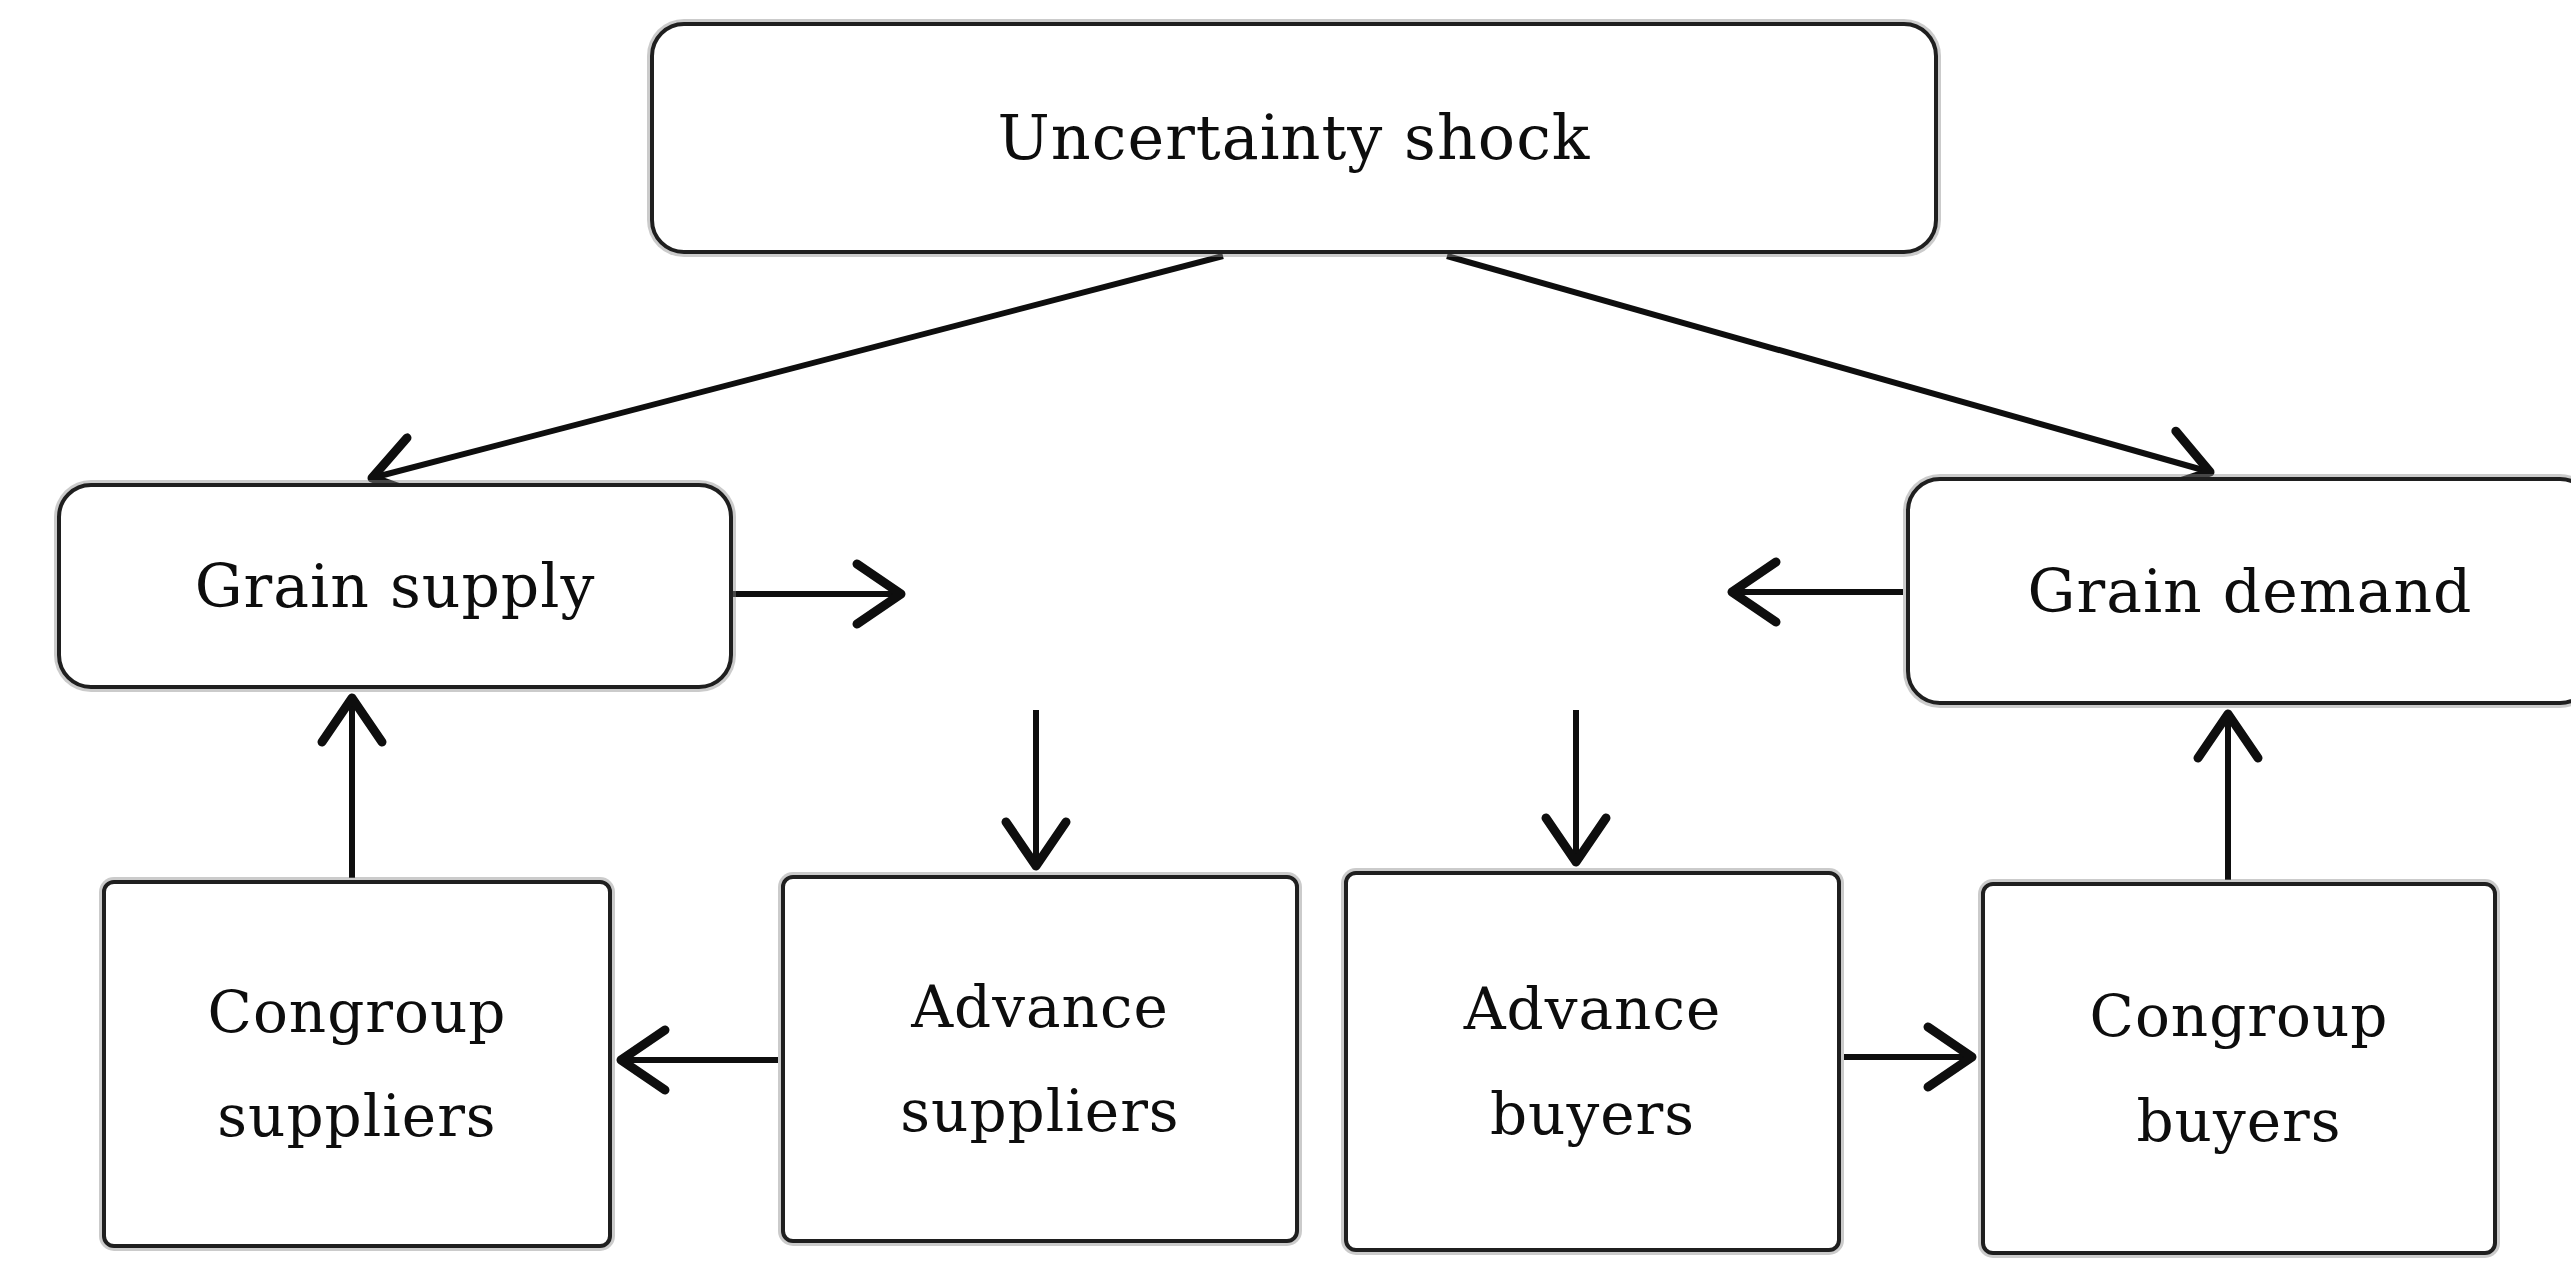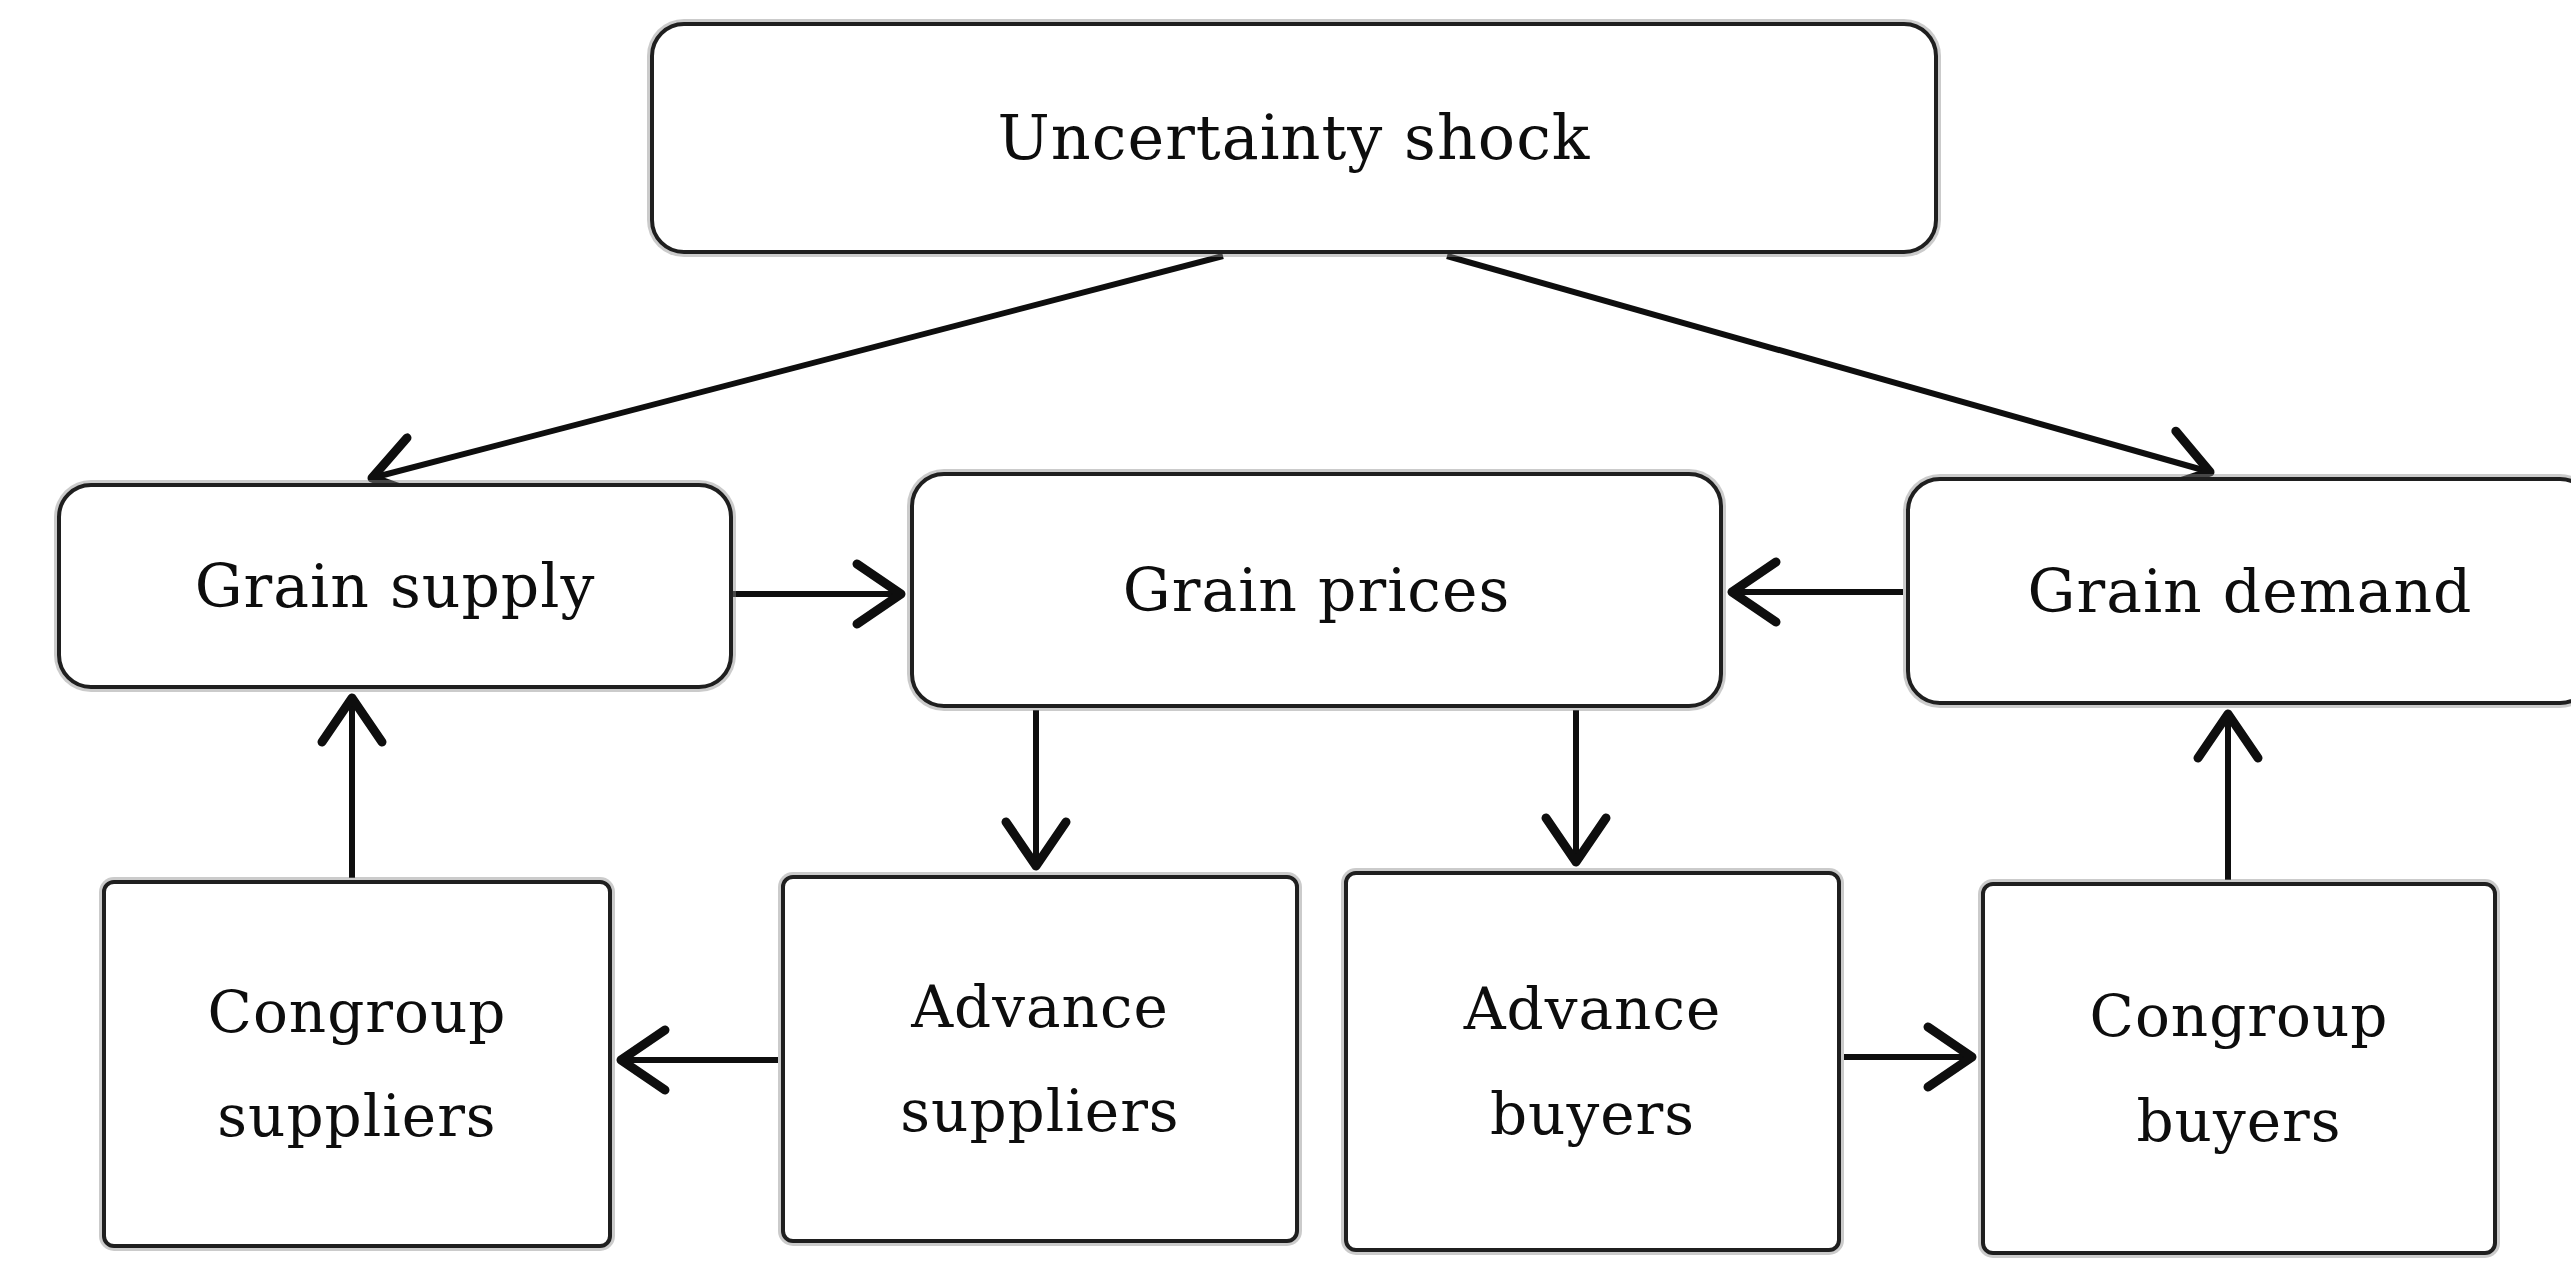--- a/index.html
+++ b/index.html
@@ -78,23 +78,20 @@
   </svg>
 
   <div class="node" id="node-uncertainty-shock">
     <span class="label">Uncertainty shock</span>
   </div>
 
   <div class="node" id="node-grain-supply">
     <span class="label">Grain supply</span>
   </div>
 
-  <div class="node" id="node-grain-prices">
-    <span class="label">Grain prices</span>
-  </div>
 
   <div class="node" id="node-grain-demand">
     <span class="label">Grain demand</span>
   </div>
 
   <div class="node node--round" id="node-congroup-suppliers">
     <span class="label">Congroup
 suppliers</span>
   </div>
 

